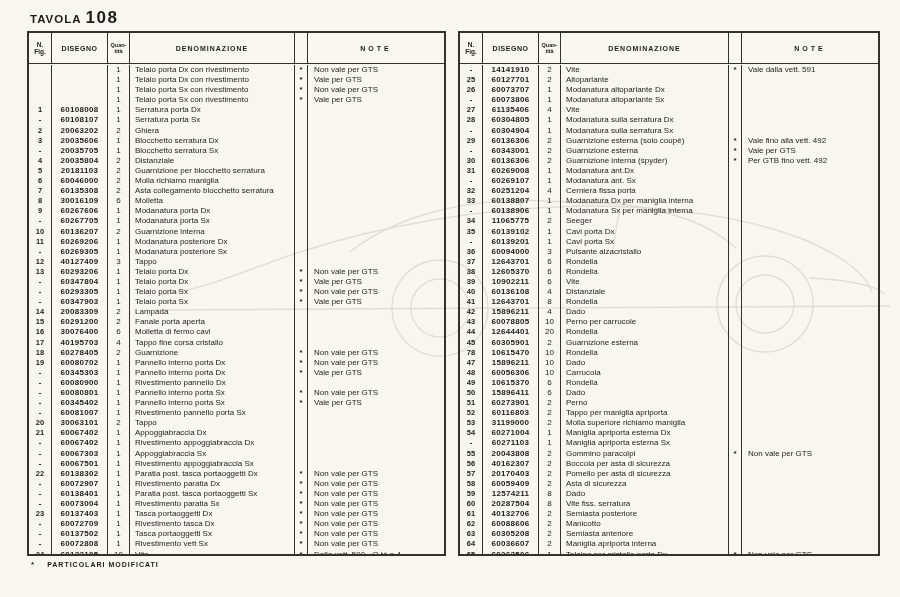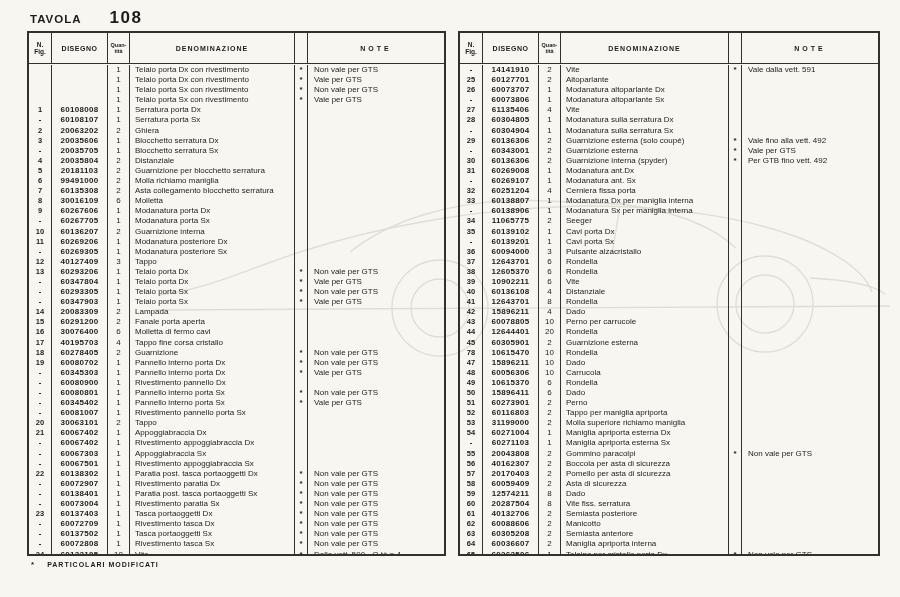--- a/index.html
+++ b/index.html
@@ -5,21 +5,21 @@
   html,body{margin:0;padding:0;}
   body{
     width:900px;height:597px;position:relative;overflow:hidden;
     background:var(--paper,#f7f6f1);
     color:var(--ink,#1e1c1a);
     font-family:"Liberation Sans",sans-serif;
     -webkit-font-smoothing:antialiased;
   }
   .title{position:absolute;left:30px;top:8px;display:flex;align-items:baseline;}
   .title-label{font-size:11.5px;font-weight:bold;letter-spacing:1px;}
-  .title-number{font-size:17px;font-weight:bold;letter-spacing:1.5px;margin-left:28px;}
+  .title-number{font-size:17px;font-weight:bold;letter-spacing:1.5px;margin-left:4px;}
 
   .watermark{position:absolute;left:150px;top:160px;opacity:.75;pointer-events:none;}
 
   .ptable{position:absolute;top:31px;height:525px;border:2px solid var(--line,#2e2c28);box-sizing:border-box;background:transparent;}
   .ptable.left{left:27px;width:419px;}
   .ptable.right{left:458px;width:422px;}
 
   .thead,.row{display:grid;grid-template-columns:22px 56px 22px 1fr 13px 137px;}
   .thead{height:30px;border-bottom:1.5px solid var(--line,#2e2c28);}
   .hc{border-left:1px solid var(--line,#2e2c28);display:flex;flex-direction:column;align-items:center;justify-content:center;font-weight:bold;overflow:hidden;}
@@ -177,21 +177,21 @@
         <span class="c fig">5</span>
         <span class="c dis">20181103</span>
         <span class="c qty">2</span>
         <span class="c den">Guarnizione per blocchetto serratura</span>
         <span class="c star"></span>
         <span class="c note"></span>
       </div>
 
       <div class="row">
         <span class="c fig">6</span>
-        <span class="c dis">99491000</span>
+        <span class="c dis">60046000</span>
         <span class="c qty">2</span>
         <span class="c den">Molla richiamo maniglia</span>
         <span class="c star"></span>
         <span class="c note"></span>
       </div>
 
       <div class="row">
         <span class="c fig">7</span>
         <span class="c dis">60135308</span>
         <span class="c qty">2</span>
@@ -503,21 +503,21 @@
         <span class="c qty">1</span>
         <span class="c den">Tasca portaoggetti Sx</span>
         <span class="c star">*</span>
         <span class="c note">Non vale per GTS</span>
       </div>
 
       <div class="row">
         <span class="c fig">-</span>
         <span class="c dis">60072808</span>
         <span class="c qty">1</span>
-        <span class="c den">Rivestimento tasca Sx</span>
+        <span class="c den">Rivestimento vett Sx</span>
         <span class="c star">*</span>
         <span class="c note">Non vale per GTS</span>
       </div>
 
       <div class="row">
         <span class="c fig">24</span>
         <span class="c dis">60133105</span>
         <span class="c qty">10</span>
         <span class="c den">Vite</span>
         <span class="c star">*</span>

